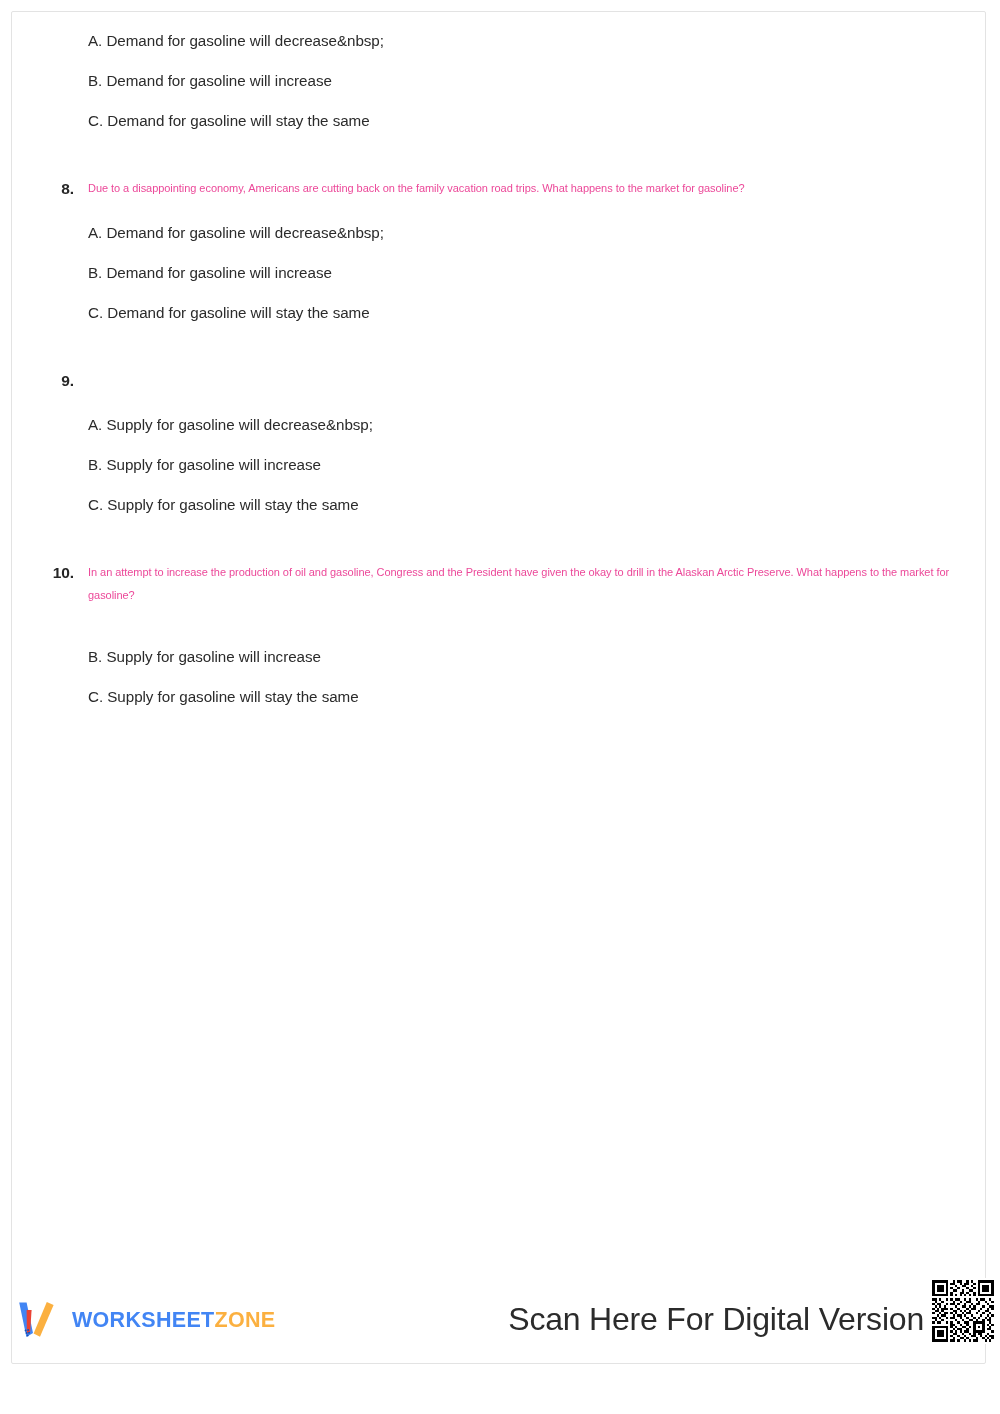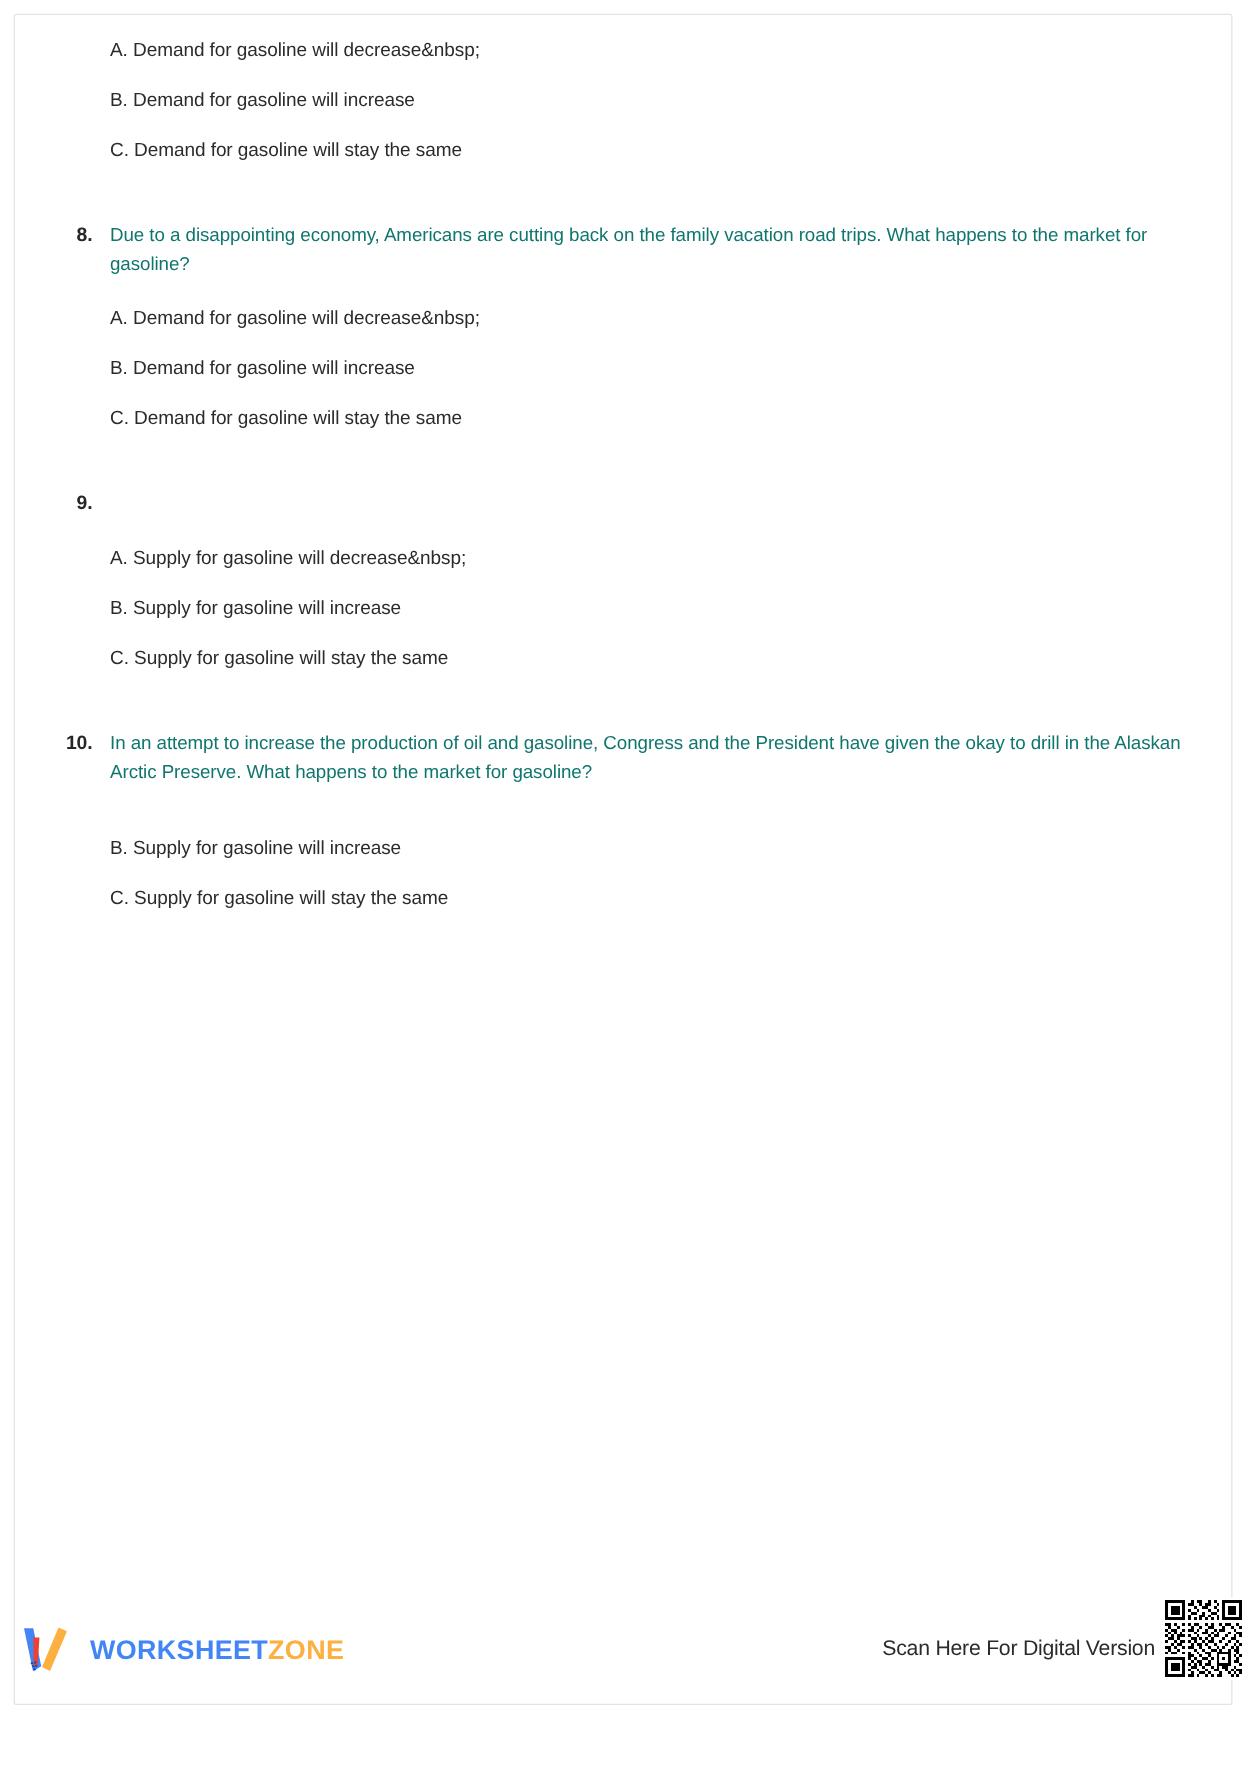--- a/index.html
+++ b/index.html
@@ -51,23 +51,23 @@
     font-weight: bold;
     font-size: 15.5px;
     line-height: 24px;
     color: #262626;
     padding-top: 0px;
     letter-spacing: -0.1px;
   }
   .q-text {
     flex: 1 1 auto;
     padding-left: 14px;
-    font-size: 15px;
+    font-size: 11px;
     line-height: 23px;
-    color: #0f766e;
+    color: #ec4899;
     letter-spacing: -0.05px;
   }
 
   
   .options {
     margin: 0;
     padding: 0;
     list-style: none;
   }
   .option {
@@ -117,21 +117,21 @@
 
   .scan-wrap {
     position: absolute;
     right: 4px;
     top: 0px;
     display: flex;
     align-items: center;
     height: 50px;
   }
   .scan-text {
-    font-size: 17px;
+    font-size: 32px;
     color: #2b2b2b;
     letter-spacing: -0.2px;
     margin-right: 6px;
     white-space: nowrap;
     font-family: "Liberation Sans", sans-serif;
   }
   .qr {
     width: 66px;
     height: 66px;
     margin-top: -16px;

